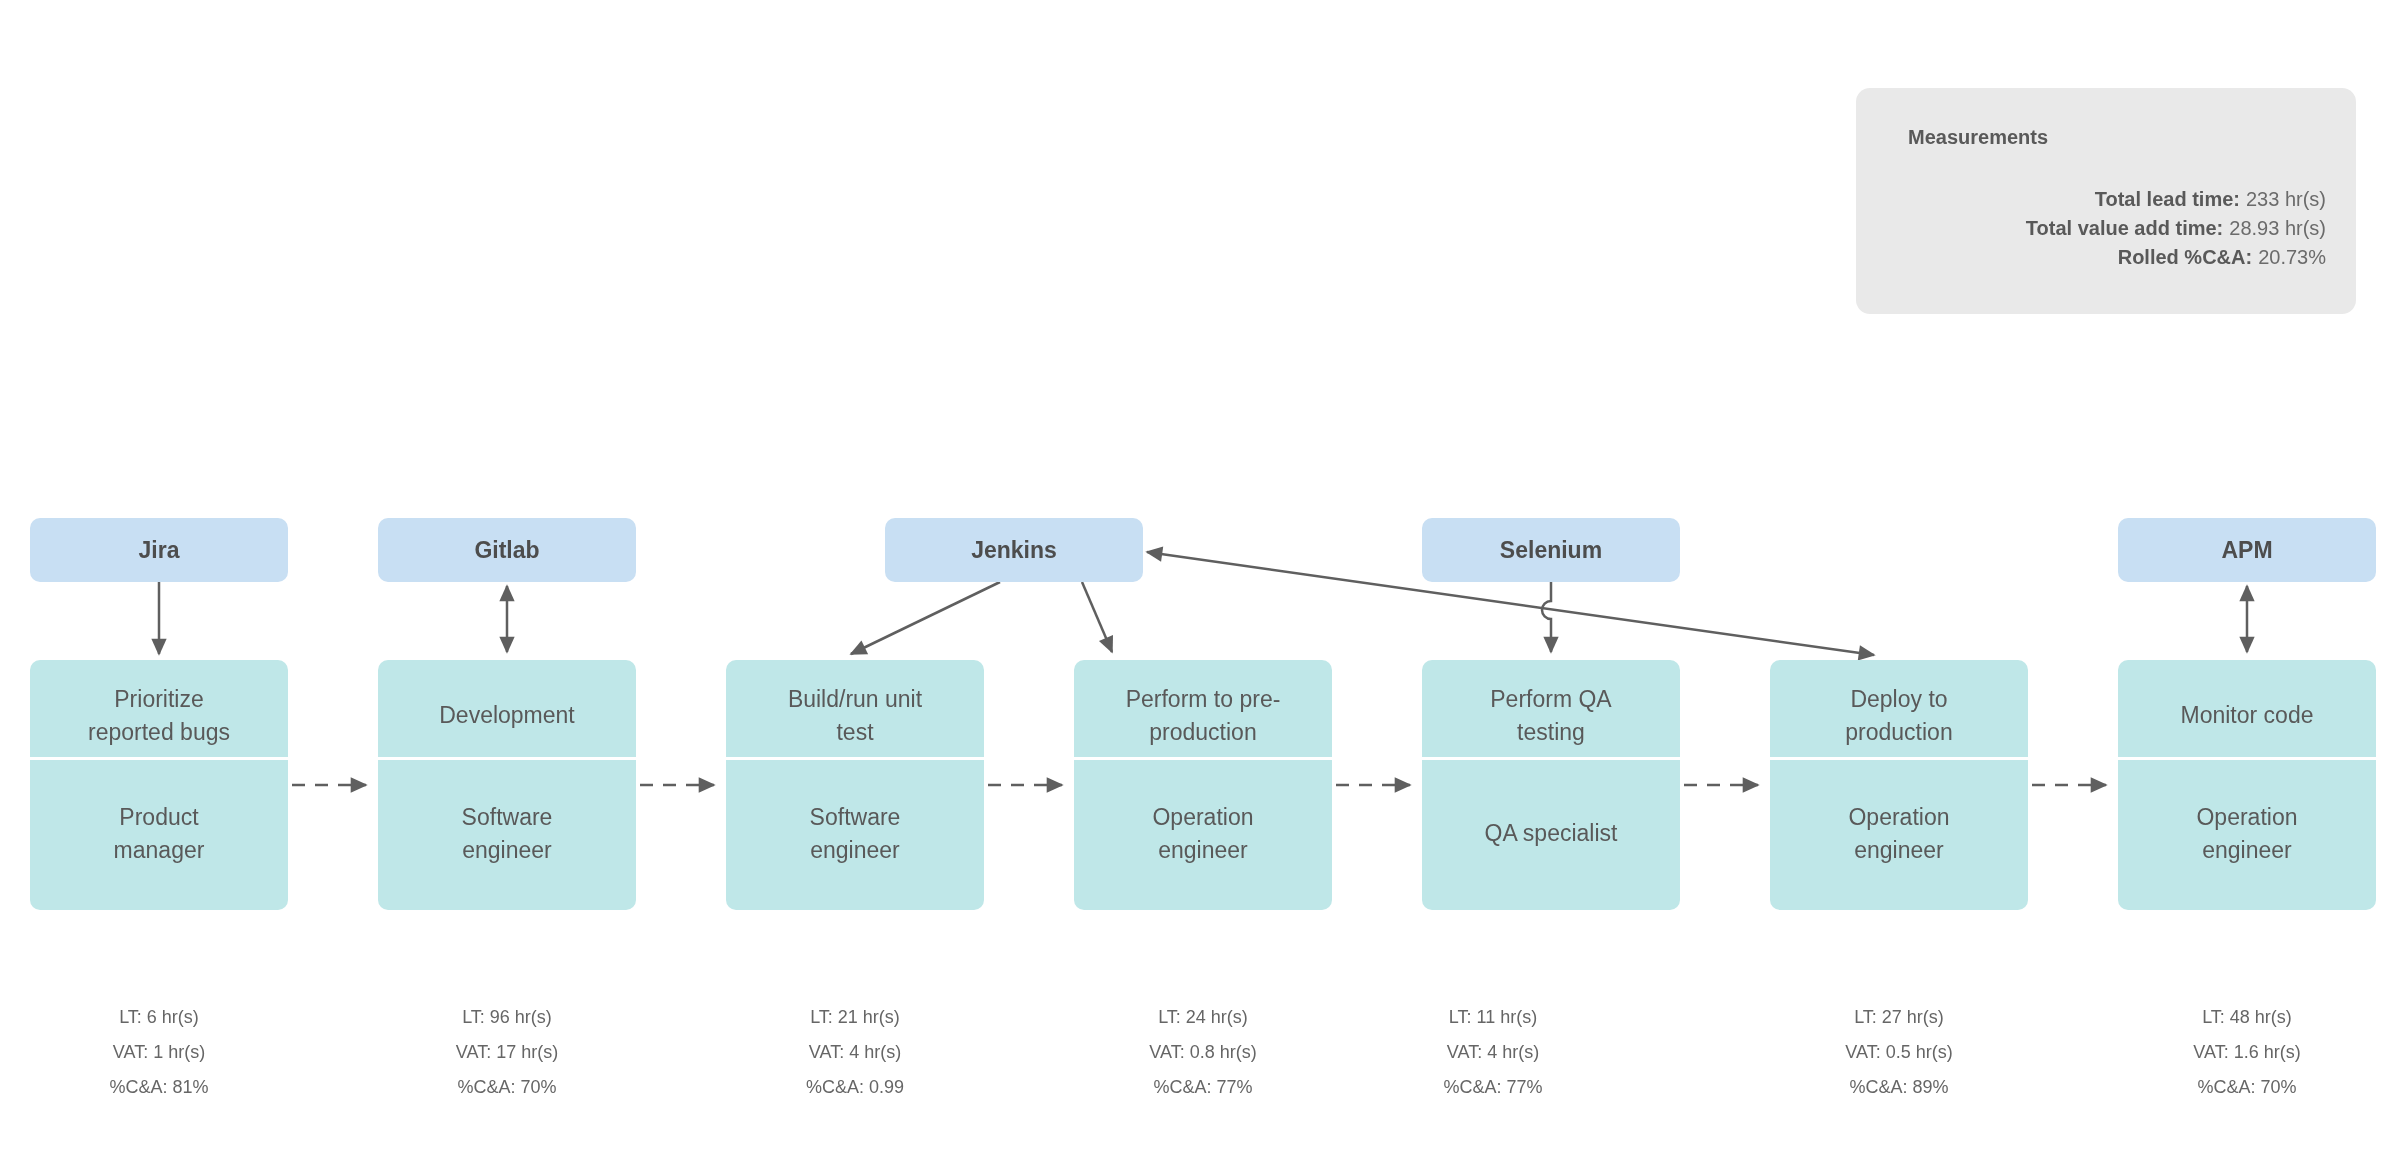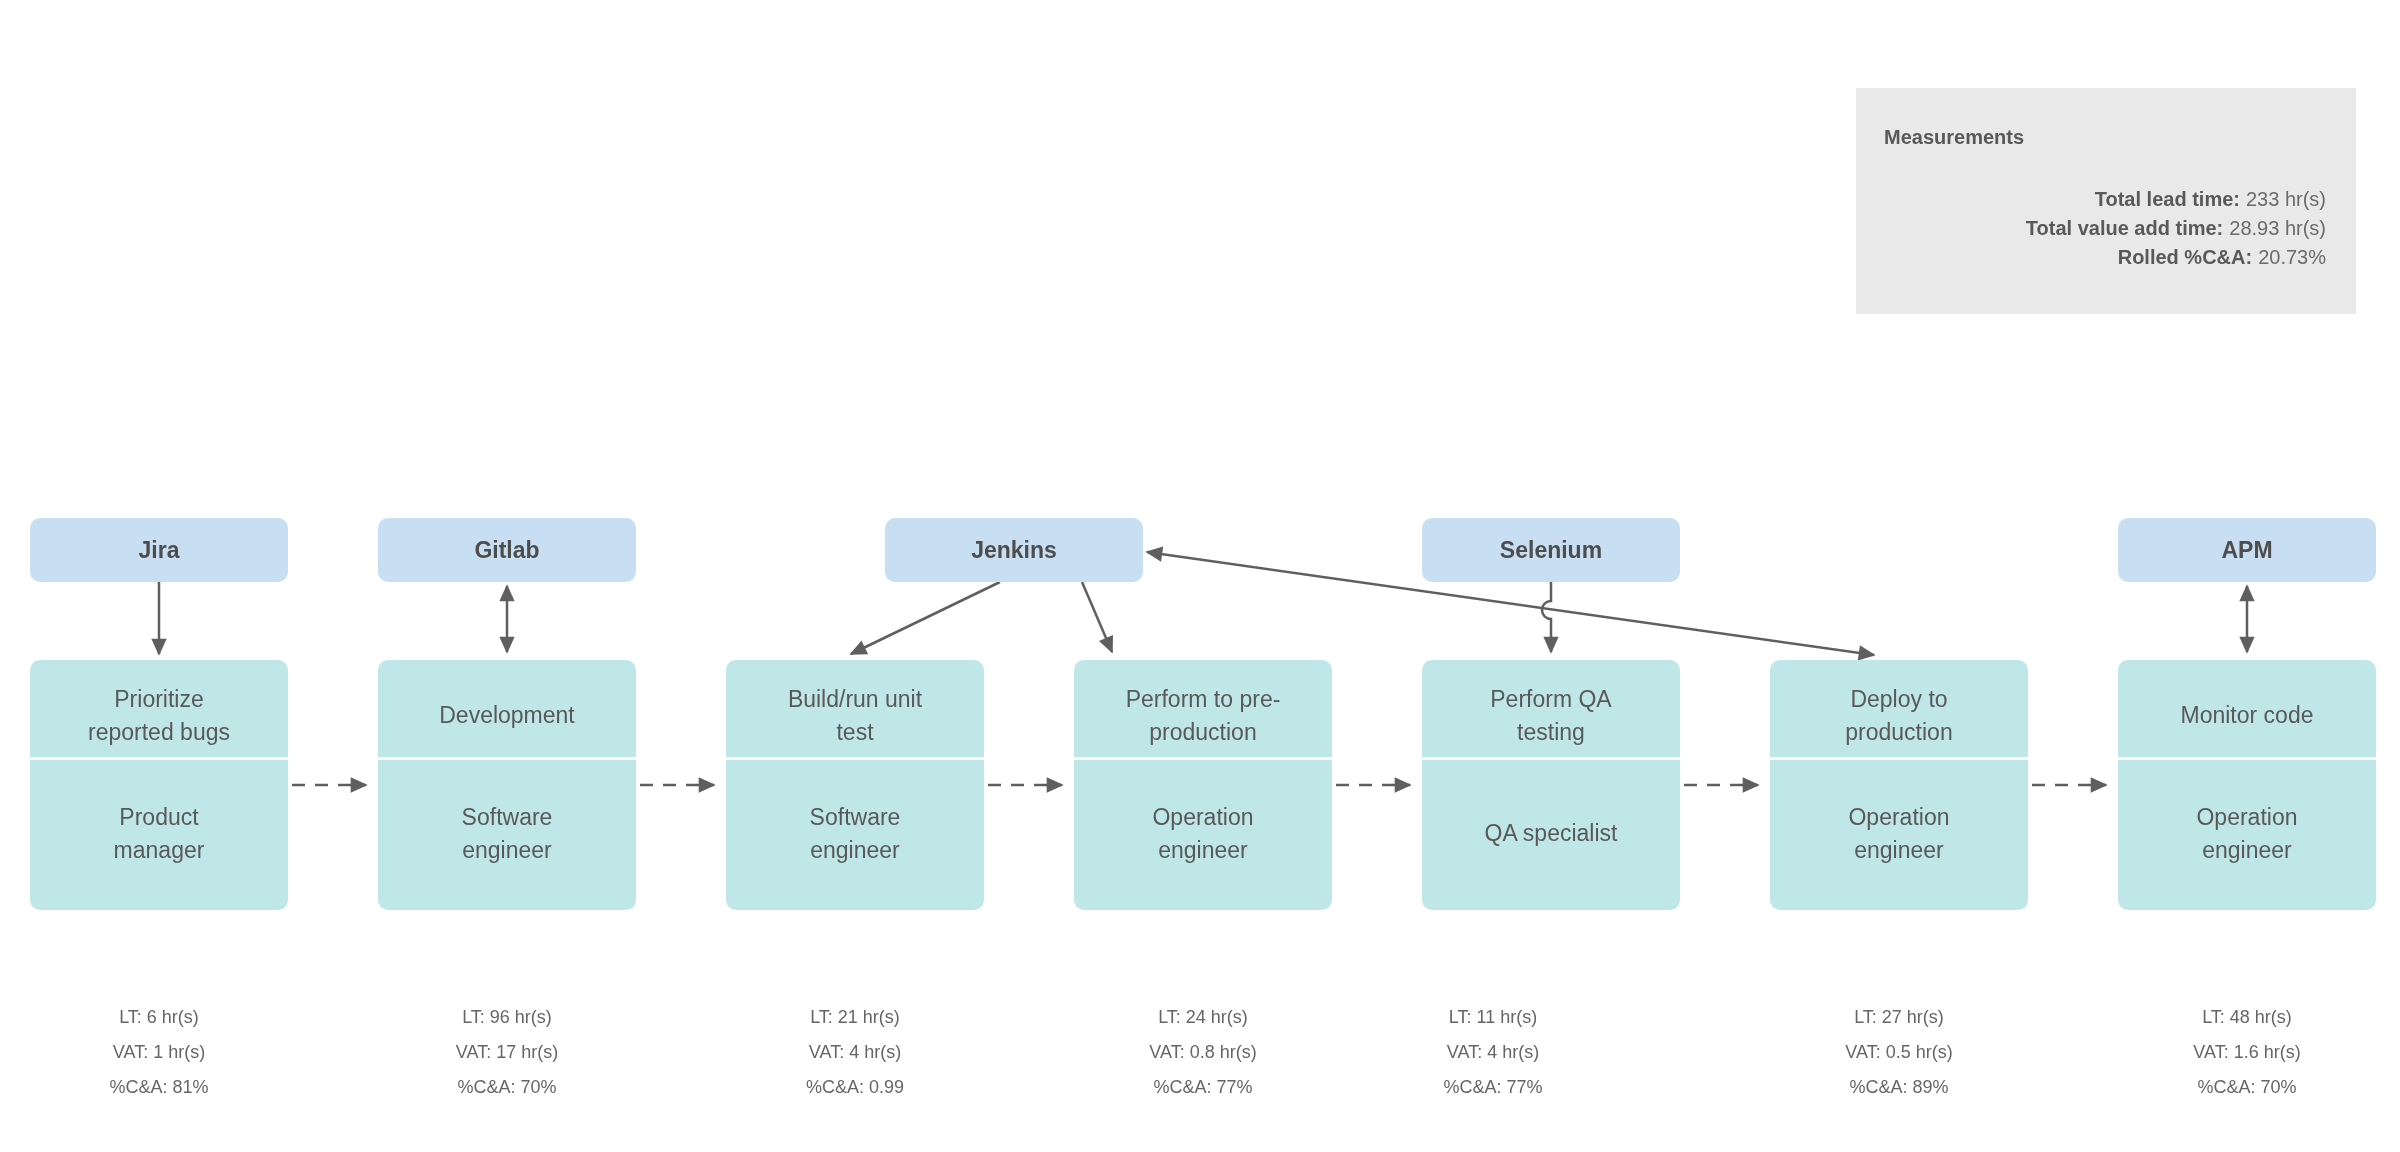--- a/index.html
+++ b/index.html
@@ -29,22 +29,22 @@
   }
   .step-bottom{
     height:147px; display:flex; align-items:center; justify-content:center; padding:0 49px;
   }
   .metrics{
     position:absolute; top:1000px; width:300px; text-align:center;
     font-size:18px; line-height:35px; color:var(--text-light);
   }
   .panel{
     position:absolute; left:1856px; top:88px; width:500px; height:226px;
-    background:var(--panel); border-radius:1px; box-sizing:border-box;
-    padding:38px 30px 0 28px; color:var(--text-med); font-size:20px;
+    background:var(--panel); border-radius:14px; box-sizing:border-box;
+    padding:38px 30px 0 52px; color:var(--text-med); font-size:20px;
   }
   .panel-title{font-weight:bold; margin-bottom:36px;}
   .panel-row{line-height:29px;text-align:right;}
   .panel-row .m-label{font-weight:bold; margin-right:6px;}
   .panel-row .m-value{color:#6b6b6b;}
   
   .c1{left:30px}.c2{left:378px}.c3{left:726px}.c4{left:1074px}.c5{left:1422px}.c6{left:1770px}.c7{left:2118px}
   .m1{left:9px}.m2{left:357px}.m3{left:705px}.m4{left:1053px}.m5{left:1343px}.m6{left:1749px}.m7{left:2097px}
   .t-jira{left:30px}.t-gitlab{left:378px}.t-jenkins{left:885px}.t-selenium{left:1422px}.t-apm{left:2118px}
 </style>

